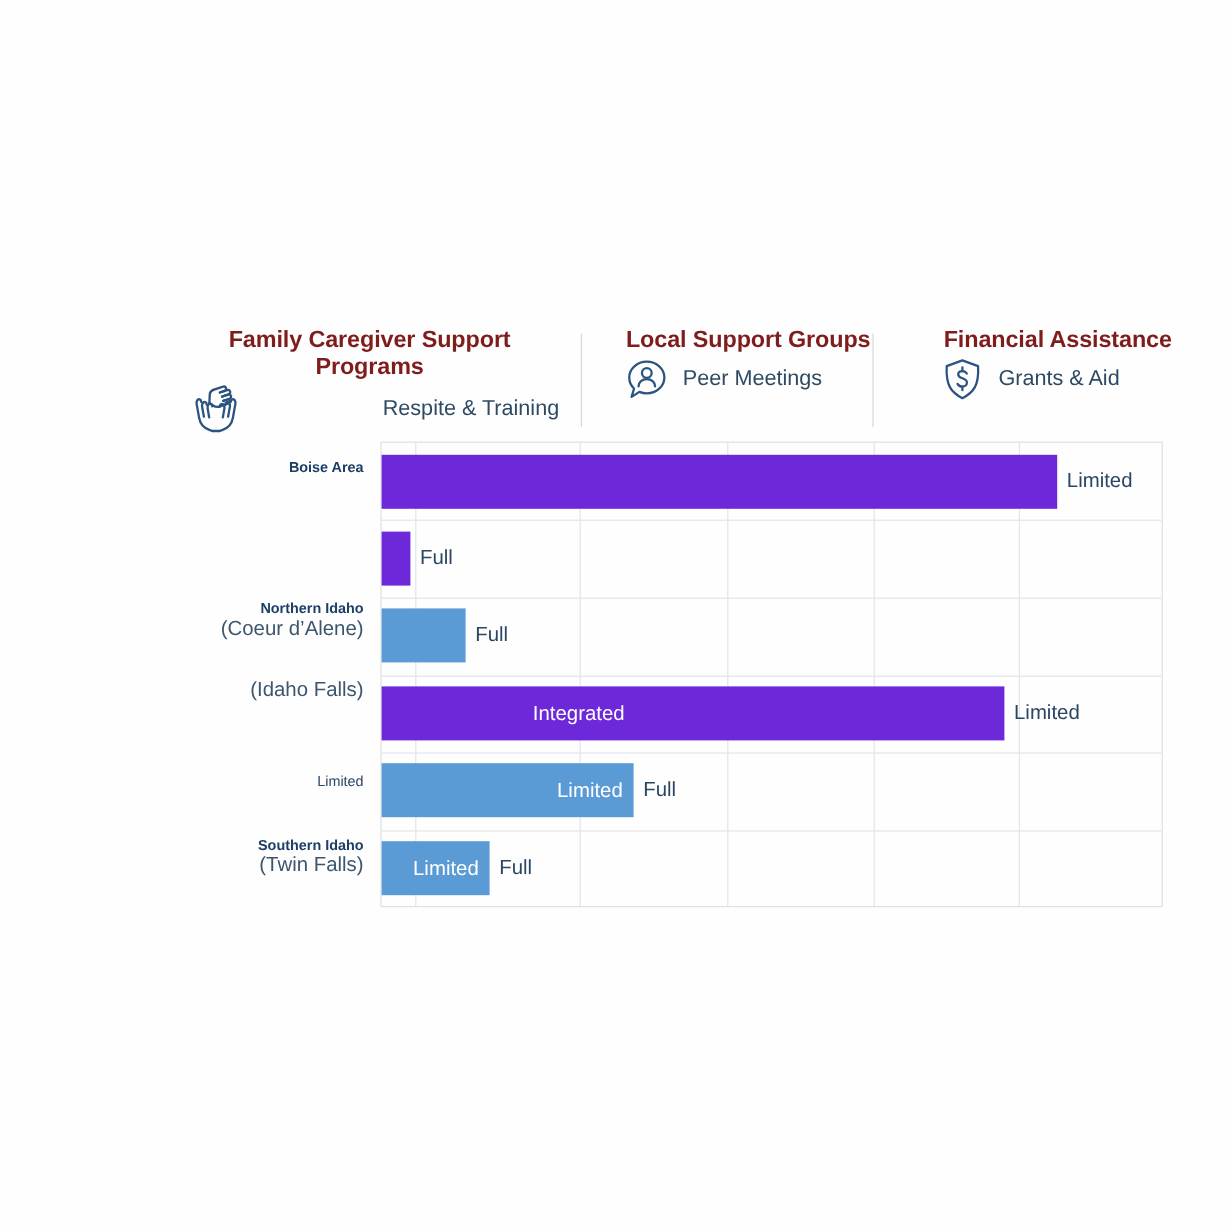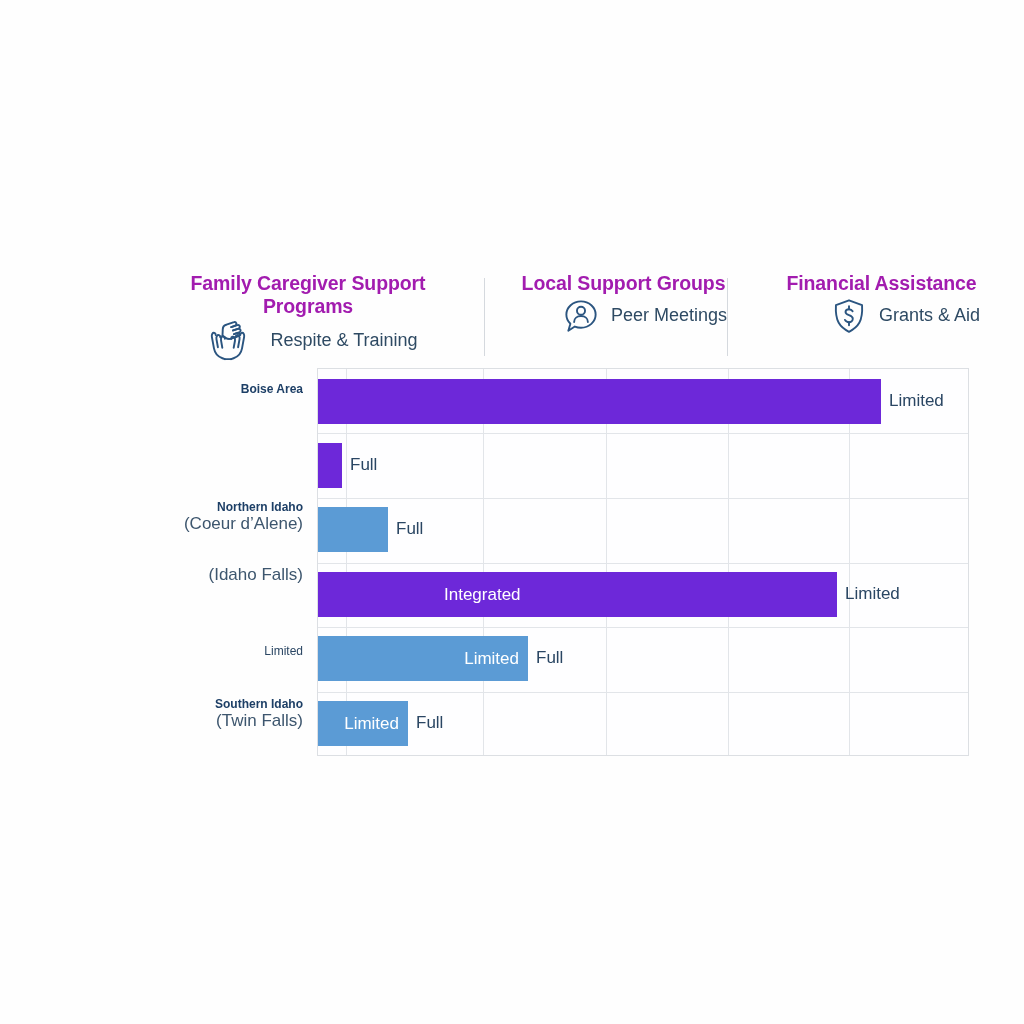--- a/index.html
+++ b/index.html
@@ -46,34 +46,34 @@
     width: 1px;
     height: 78px;
     background: #d5d9de;
   }
   .header-divider.d1 { left: 334px; }
   .header-divider.d2 { left: 577px; }
 
   .header-title {
     font-size: 19.5px;
     font-weight: bold;
-    color: #a21caf;
+    color: #7f1d1d;
     text-align: center;
     line-height: 1.16;
     letter-spacing: -0.1px;
     white-space: pre-line;
   }
   .header-sub-row {
     display: flex;
     align-items: center;
-    justify-content: flex-end;
+    justify-content: flex-start;
     gap: 11px;
     margin-top: 2px;
   }
-  .header-col.col-0 .header-sub-row { justify-content: center; padding-left: 8px; gap: 20px; }
+  .header-col.col-0 .header-sub-row { justify-content: space-between; padding-left: 8px; gap: 20px; }
   .header-icon {
     flex: 0 0 auto;
     width: 44px;
     height: 44px;
     display: block;
   }
   .header-col.col-1 .header-icon,
   .header-col.col-2 .header-icon { width: 38px; height: 38px; }
   .header-sub {
     font-size: 18px;

